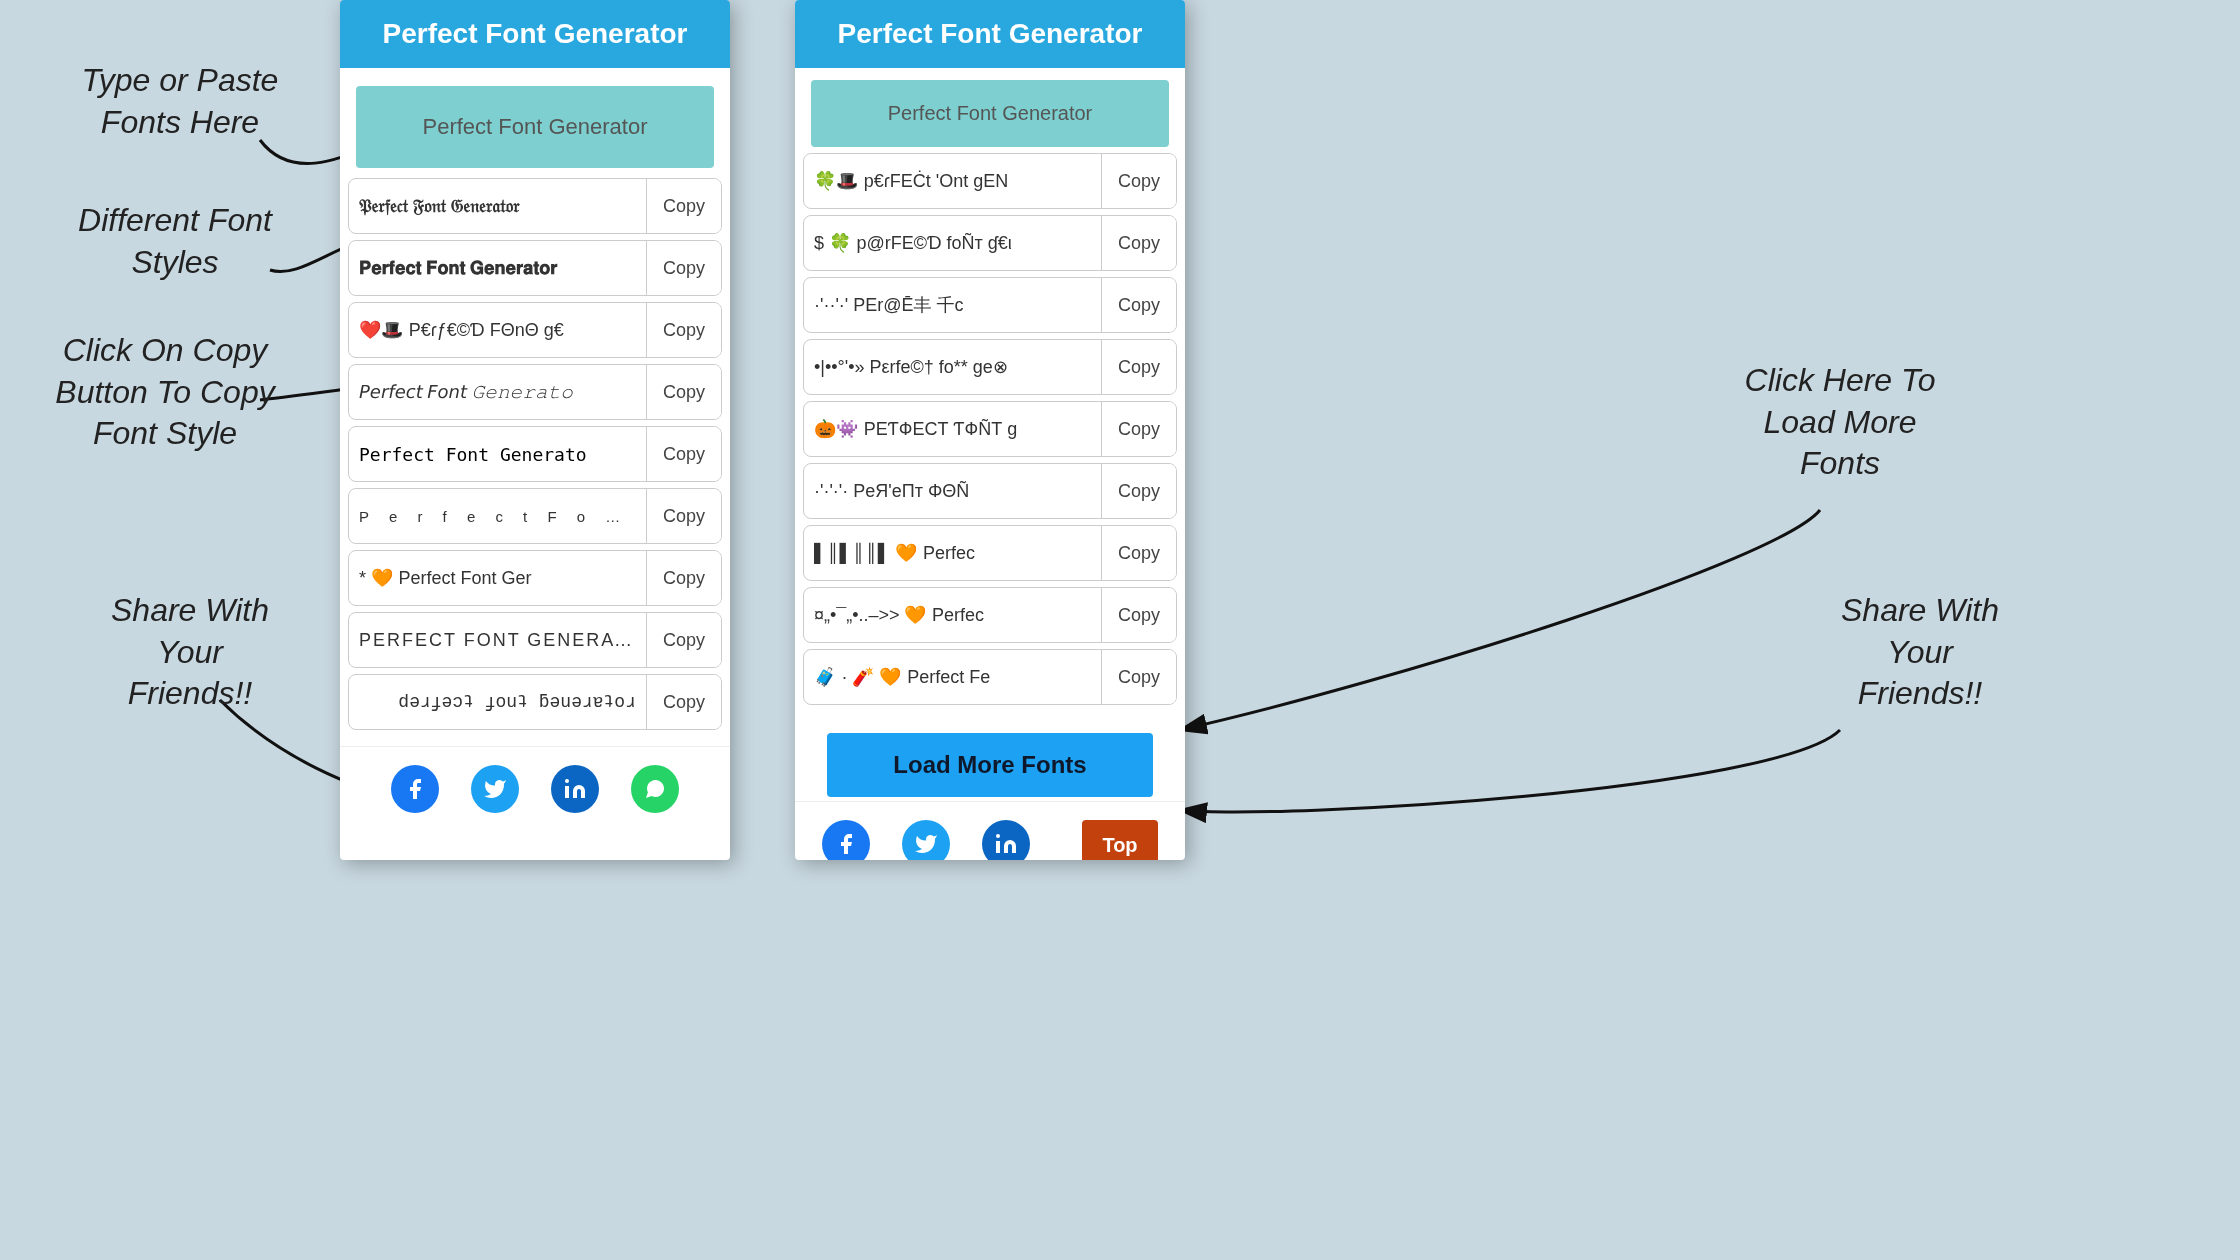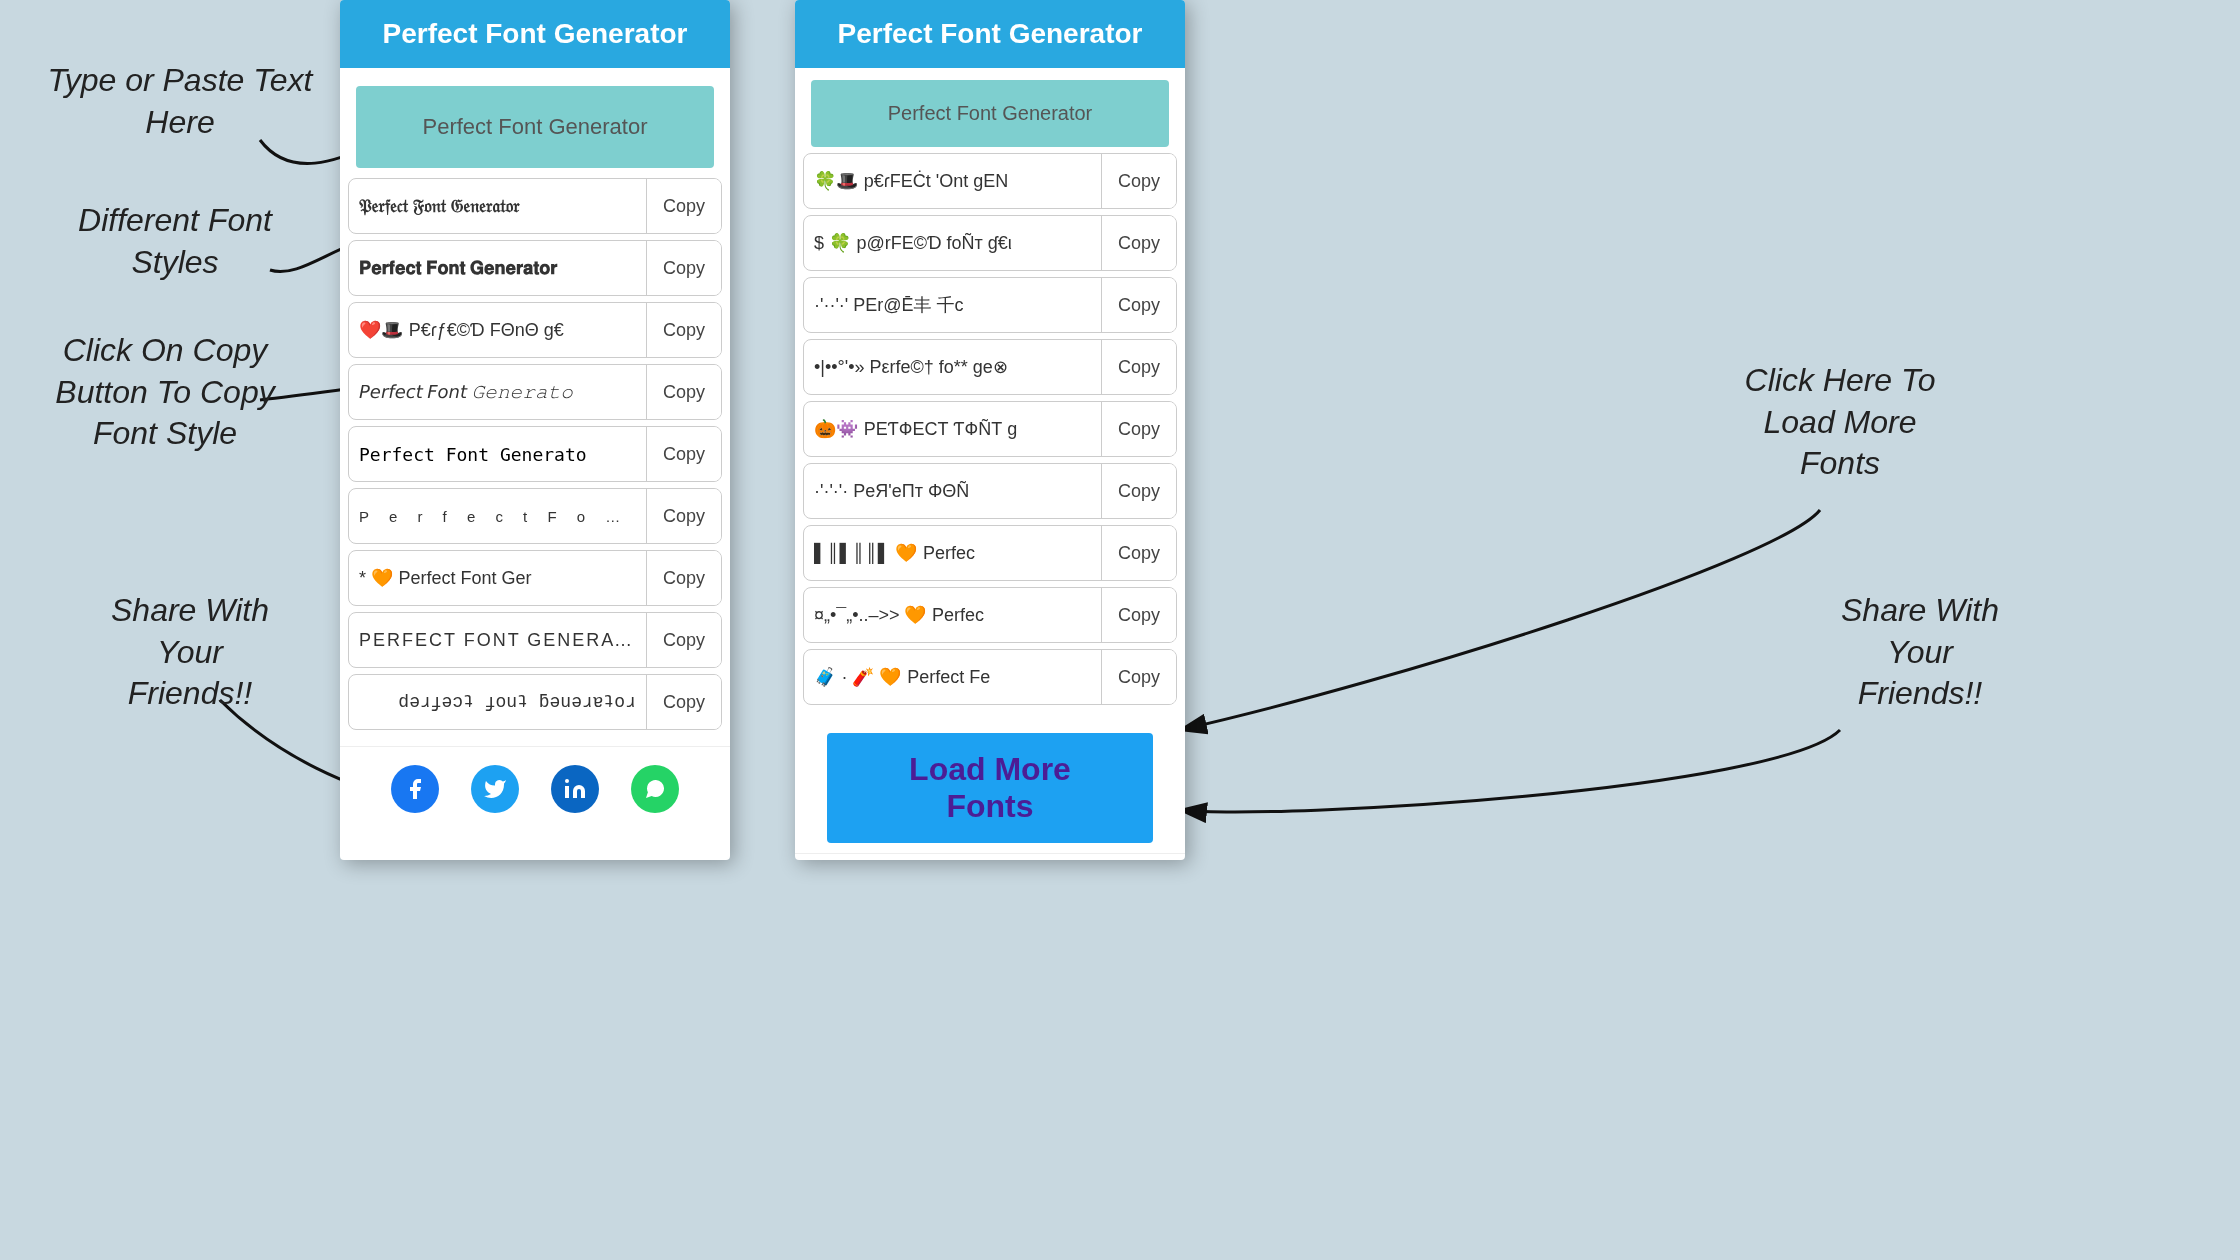--- a/index.html
+++ b/index.html
@@ -113,27 +113,27 @@
     }
     .share-icon.fb { background: #1877f2; }
     .share-icon.tw { background: #1da1f2; }
     .share-icon.li { background: #0a66c2; }
     .share-icon.wa { background: #25d366; }
 
     .share-icon svg { fill: #fff; }
 
     .load-more-btn {
       display: block;
-      margin: 12px auto 10px;
+      margin: 12px auto 4px;
       background: #1da1f2;
-      color: #4c1d95;
+      color: #0f172a;
       border: none;
       border-radius: 4px;
       padding: 18px 40px;
-      font-size: 32px;
+      font-size: 24px;
       font-weight: bold;
       cursor: pointer;
       width: calc(100% - 32px);
     }
 
     .top-btn {
       position: absolute;
       right: 16px;
       bottom: 14px;
       background: #c2410c;
@@ -177,21 +177,21 @@
 
   <path d="M 260 400 C 350 390, 480 370, 595 355" stroke="#111" stroke-width="3" fill="none" marker-end="url(#arrowhead)"></path>
 
   <path d="M 220 700 C 280 760, 360 790, 390 795" stroke="#111" stroke-width="3" fill="none" marker-end="url(#arrowhead)"></path>
 
   <path d="M 1820 510 C 1780 560, 1400 680, 1180 730" stroke="#111" stroke-width="3" fill="none" marker-end="url(#arrowhead)"></path>
 
   <path d="M 1840 730 C 1780 790, 1280 820, 1180 810" stroke="#111" stroke-width="3" fill="none" marker-end="url(#arrowhead)"></path>
 </svg>
 
-<div class="annotation" style="left:40px; top:60px; width:280px;">Type or Paste Text
+<div class="annotation" style="left:40px; top:60px; width:280px;">Type or Paste Fonts
 Here</div>
 
 <div class="annotation" style="left:30px; top:200px; width:290px;">Different Font<br>Styles</div>
 
 <div class="annotation" style="left:20px; top:330px; width:290px;">Click On Copy<br>Button To Copy<br>Font Style</div>
 
 <div class="annotation" style="left:60px; top:590px; width:260px;">Share With<br>Your<br>Friends!!</div>
 
 <div class="annotation" style="right:240px; top:360px; width:320px;">Click Here To<br>Load More<br>Fonts</div>
 

